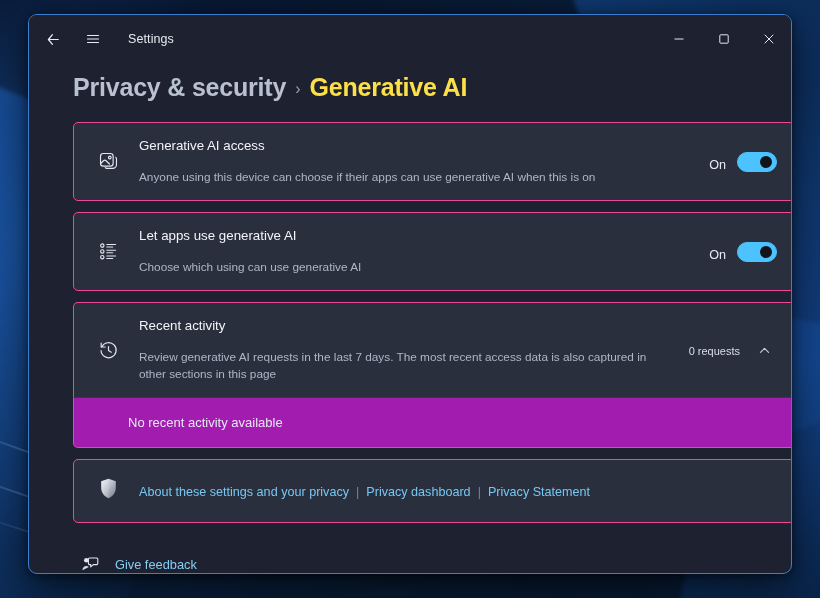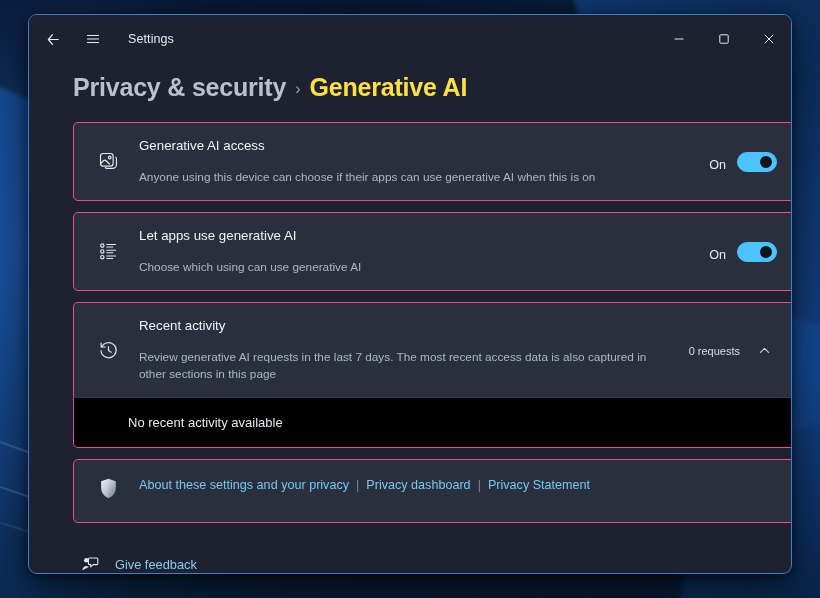--- a/index.html
+++ b/index.html
@@ -126,21 +126,21 @@
     background: #2a2f3e;
     border: 1px solid #ec4899;
     border-radius: 5px;
     margin: 0 0 11px 0;
     width: 722px;
     margin-left: 22px;
   }
   .card.grouped { margin-bottom: 0; border-radius: 5px 5px 0 0; border-bottom: none; }
   .card.group-tail {
     border-radius: 0 0 5px 5px;
-    background: #000000;
+    background: #a21caf;
     margin-bottom: 11px;
     border-top: 1px solid #343a4a;
   }
 
   .row {
     display: flex;
     align-items: center;
     padding: 14px 17px;
     min-height: 62px;
   }
@@ -216,21 +216,21 @@
   .empty-row {
     padding: 17px 17px 17px 54px;
     font-size: 13px;
     color: #e6e9f1;
   }
 
   
   #privacy-resources-row { align-items: flex-start; padding-top: 15px; padding-bottom: 16px; }
   #privacy-resources-row .row-icon { padding-top: 2px; }
   .links {
-    margin-top: 3px;
+    margin-top: 10px;
     font-size: 12.6px;
     display: flex;
     align-items: center;
     flex-wrap: wrap;
   }
   .links a {
     color: #76c8f2;
     text-decoration: none;
     cursor: default;
   }

